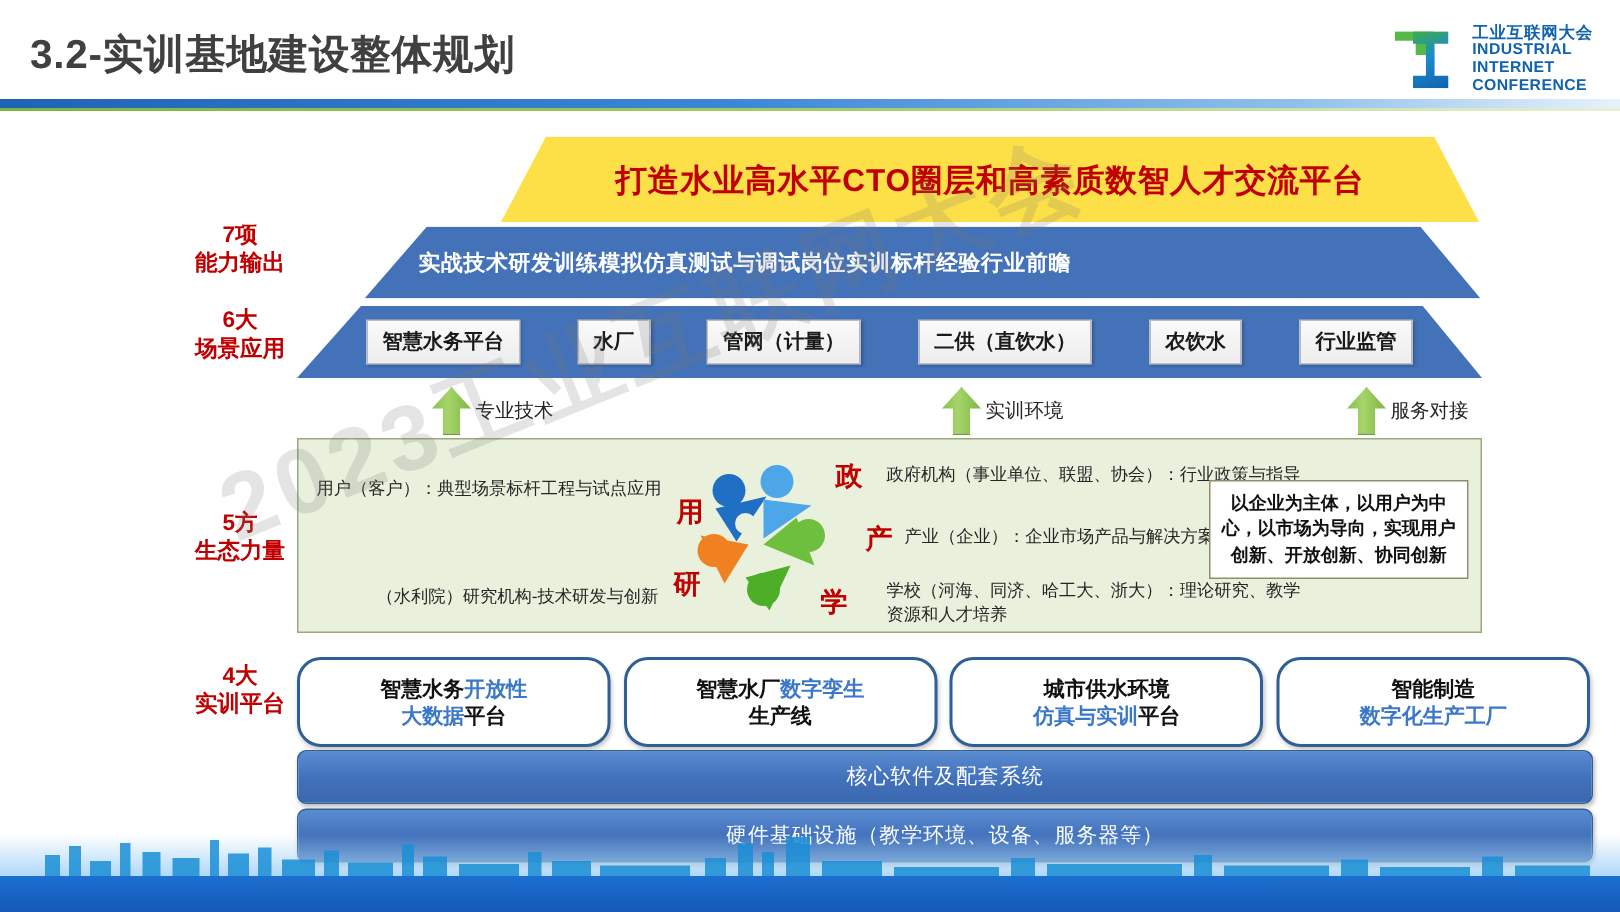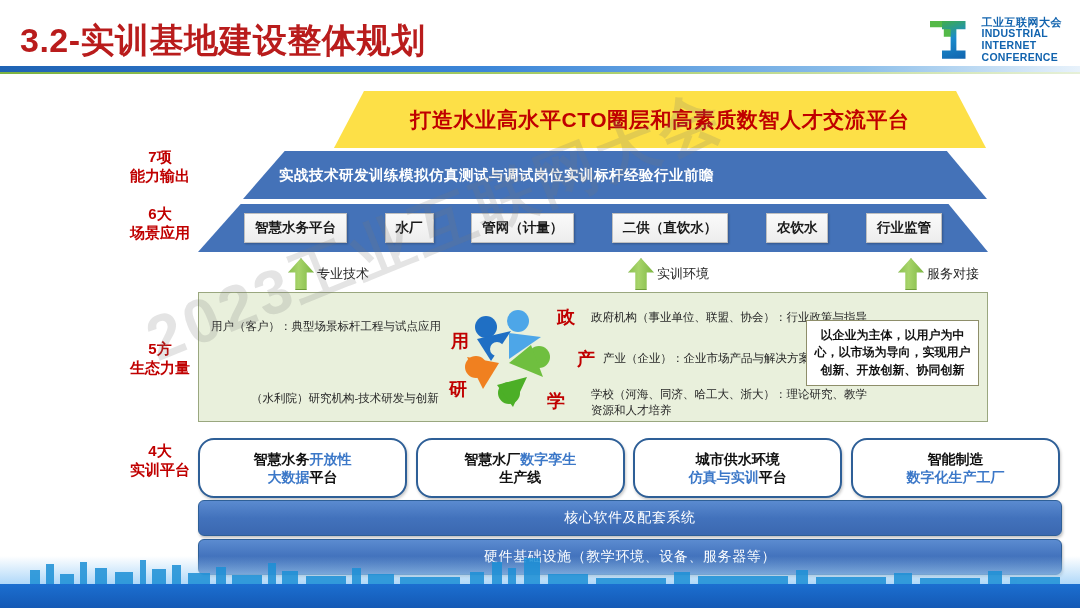--- a/index.html
+++ b/index.html
@@ -5,21 +5,21 @@
   html,body{margin:0;padding:0;}
   body{
     width:1080px;height:608px;position:relative;overflow:hidden;
     background:#ffffff;
     font-family:"Liberation Sans","DejaVu Sans",sans-serif;
   }
 
   
   #page-title{
     position:absolute;left:20px;top:18px;
-    font-size:34px;font-weight:600;color:#b91c1c;letter-spacing:.5px;
+    font-size:27px;font-weight:600;color:#404040;letter-spacing:.5px;
   }
   #title-rule{
     position:absolute;left:0;top:66px;width:1080px;height:6px;
     background:linear-gradient(to right,#1F63B4 0%,#3C86D8 45%,#8FC0EA 80%,#E8F2FB 100%);
   }
   #title-rule2{
     position:absolute;left:0;top:72px;width:1080px;height:2px;
     background:linear-gradient(to right,#7CB342 0%,#A9CE6B 55%,#E6F0D8 100%);
   }
 

